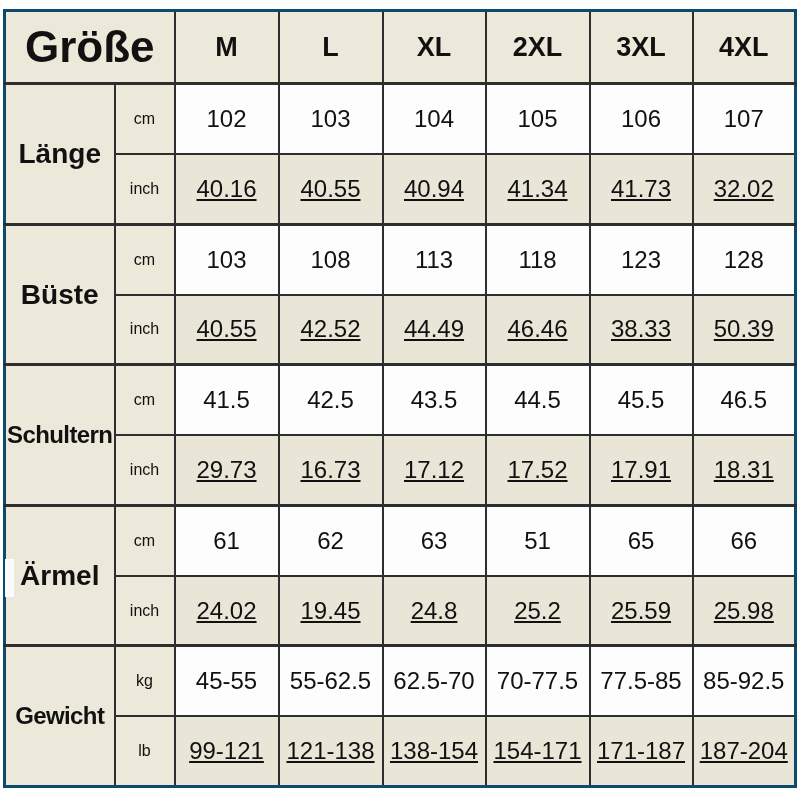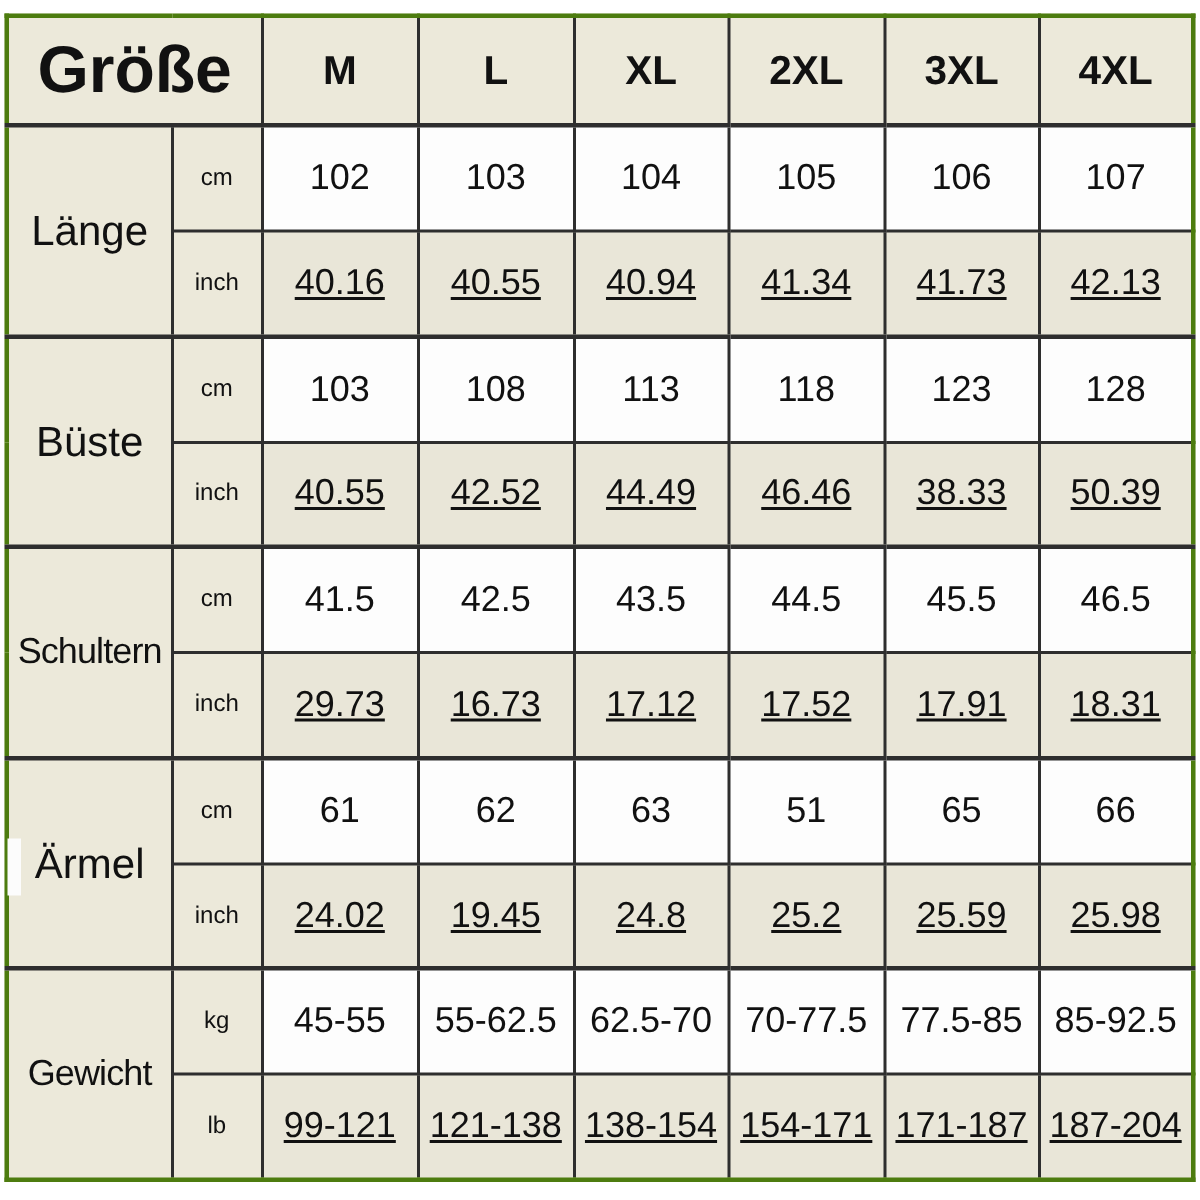--- a/index.html
+++ b/index.html
@@ -32,21 +32,21 @@
   table.size-chart td {
     border: 2px solid #2e2e2e;
     text-align: center;
     vertical-align: middle;
     padding: 0;
     overflow: visible;
     white-space: nowrap;
   }
   
   table.size-chart {
-    border: 3px solid #4d7c0f;
+    border: 3px solid #0c4a6e;
   }
   
   tr.section-start th,
   tr.section-start td {
     border-top-width: 3px;
   }
   tr.header-row th {
     border-bottom-width: 3px;
   }
 
@@ -60,21 +60,21 @@
     letter-spacing: 0px;
   }
   .size-head {
     background: #ece9da;
     font-size: 27px;
     font-weight: bold;
   }
   .rowlabel {
     background: #ece9da;
     font-size: 28px;
-    font-weight: normal;
+    font-weight: bold;
   }
   .rowlabel.label-long {
     font-size: 24px;
     letter-spacing: -0.6px;
   }
   .unit {
     background: #ece9da;
     font-size: 16px;
     font-weight: 400;
   }
@@ -133,21 +133,21 @@
       <td class="val row-a">106</td>
       <td class="val row-a">107</td>
     </tr>
     <tr class="data-row">
       <td class="unit">inch</td>
       <td class="val row-b">40.16</td>
       <td class="val row-b">40.55</td>
       <td class="val row-b">40.94</td>
       <td class="val row-b">41.34</td>
       <td class="val row-b">41.73</td>
-      <td class="val row-b">42.13</td>
+      <td class="val row-b">32.02</td>
     </tr>
 
     <tr class="data-row section-start">
       <th rowspan="2" class="rowlabel">Büste</th>
       <td class="unit">cm</td>
       <td class="val row-a">103</td>
       <td class="val row-a">108</td>
       <td class="val row-a">113</td>
       <td class="val row-a">118</td>
       <td class="val row-a">123</td>

